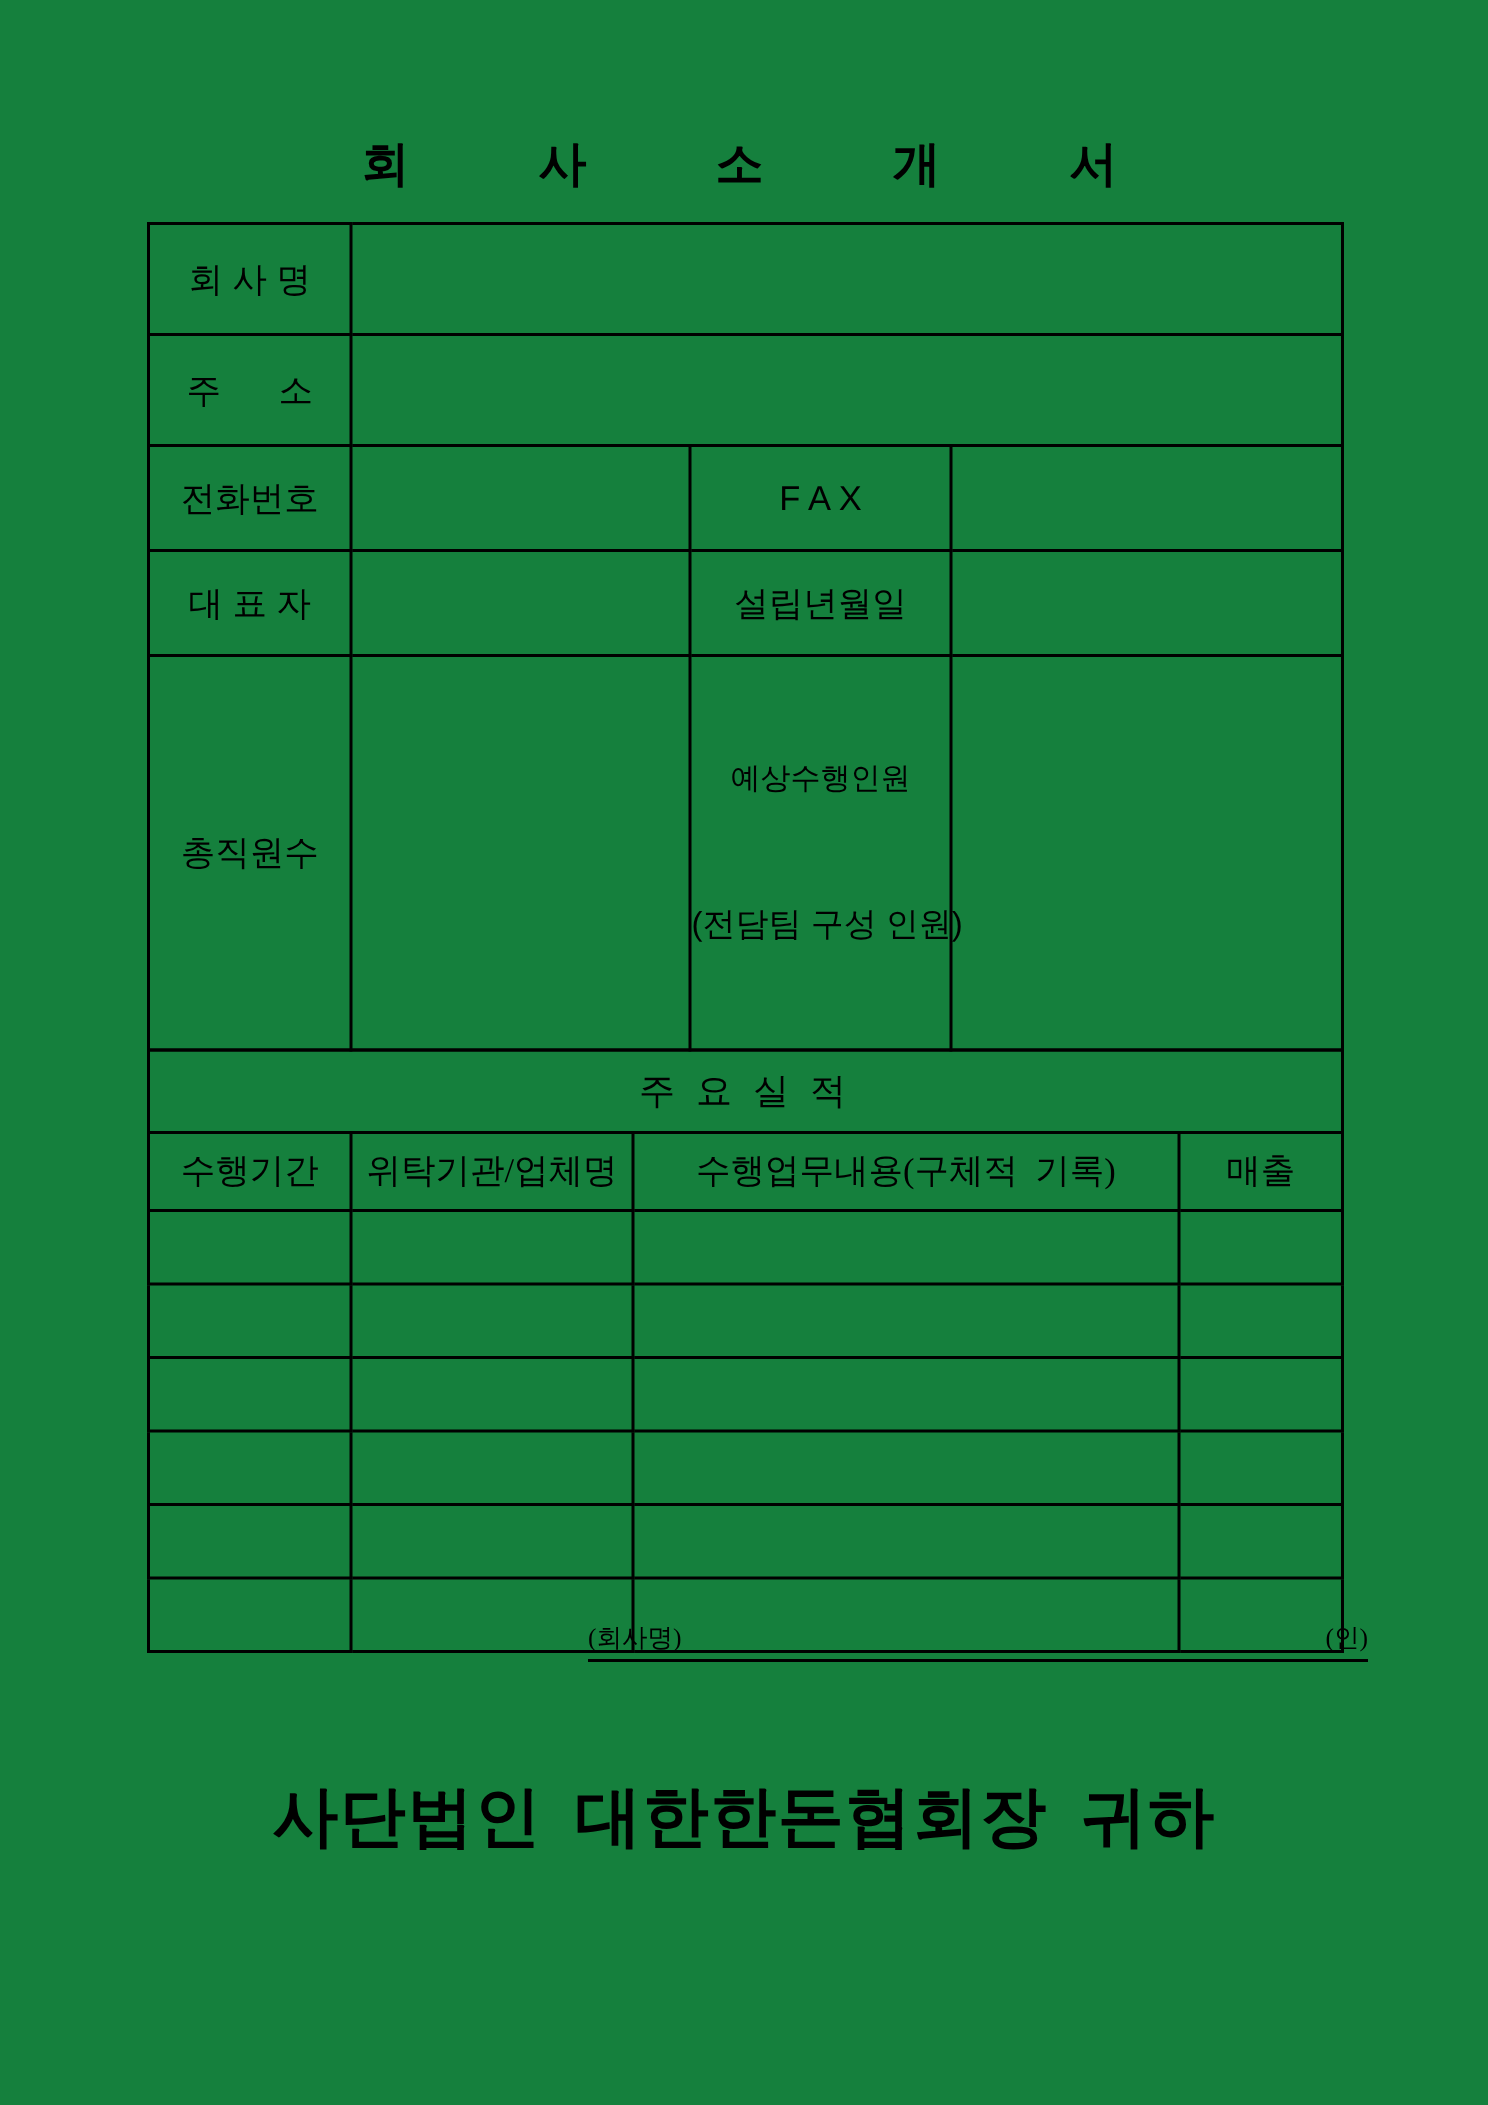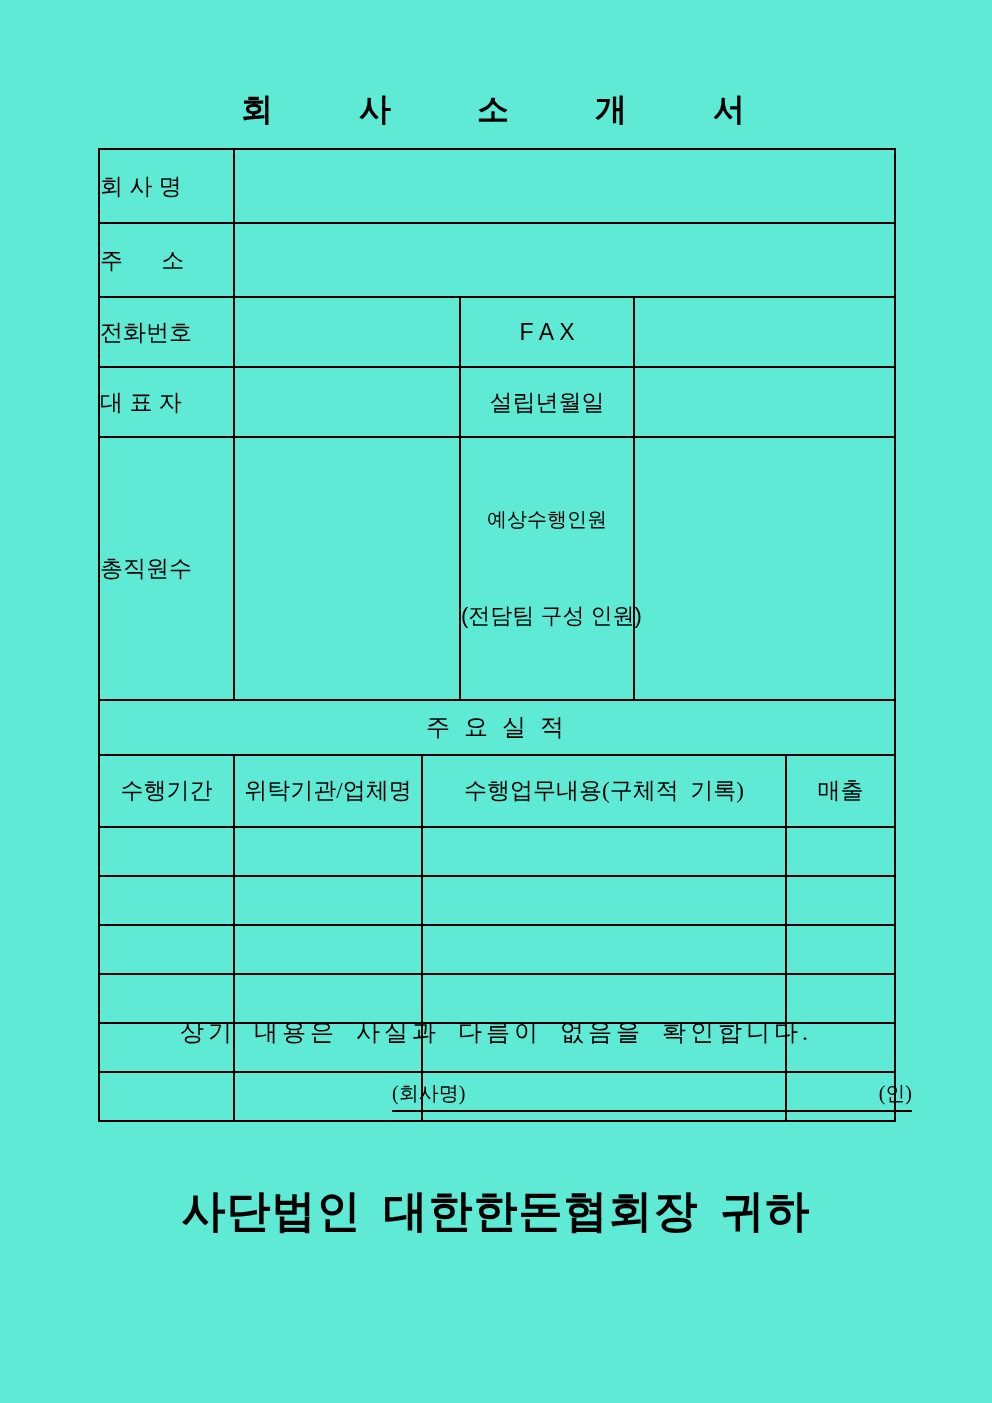--- a/index.html
+++ b/index.html
@@ -1,21 +1,21 @@
 <!DOCTYPE html>
 <html><head>
 <meta charset="utf-8">
 <style>
   * { margin: 0; padding: 0; box-sizing: border-box; }
   html, body { background: #ffffff; }
   .page {
     position: relative;
     width: 992px;
     height: 1403px;
-    background: #5eead4;
+    background: #15803d;
     color: #000000;
     overflow: hidden;
     font-family: "Liberation Serif", serif;
   }
 
   
   .doc-title {
     position: absolute;
     top: 88px;
     left: 0;
@@ -45,41 +45,41 @@
   td, th {
     border: 2px solid #000000;
     vertical-align: middle;
     font-weight: normal;
     font-size: 23px;
     color: #000000;
   }
   .t2 { margin-top: -2px; font-family: Liberation Serif, serif; }
 
   .label-cell {
-    text-align: left;
+    text-align: center;
     white-space: pre;
   }
   .center-cell { text-align: center; white-space: pre; }
   .row-r1 { height: 74px; }
   .row-r2 { height: 74px; }
   .row-r3 { height: 70px; }
   .row-r4 { height: 70px; }
   .row-r5 { height: 78px; }
   .two-line { line-height: 1.45; }
   .two-line .l1 { display: block; font-size: 20px; white-space: pre; }
   .two-line .l2 { display: block; font-size: 22px; white-space: pre; }
 
   .section-row { height: 55px; }
   .section-title-cell {
     text-align: center;
     font-size: 24px;
     letter-spacing: 4px;
     white-space: pre;
   }
-  .perf-header-row { height: 72px; }
+  .perf-header-row { height: 52px; }
   .perf-header-row th { text-align: center; white-space: pre; }
   .entry-row { height: 49px; }
 
   
   .date-line {
     position: absolute;
     left: 370px;
     top: 946px;
     font-family: "Liberation Serif", serif;
     font-size: 23px;
@@ -101,21 +101,21 @@
     position: absolute;
     left: 392px;
     top: 1080px;
     width: 520px;
     display: flex;
     justify-content: space-between;
     align-items: flex-end;
     border-bottom: 2px solid #000000;
     padding-bottom: 3px;
     font-family: "Liberation Serif", serif;
-    font-size: 20px;
+    font-size: 17px;
   }
   .recipient-line {
     position: absolute;
     top: 1182px;
     left: 0;
     width: 100%;
     text-align: center;
     font-family: "Liberation Serif", serif;
     font-weight: bold;
     font-size: 44px;
@@ -223,21 +223,20 @@
             <td></td>
             <td></td>
             <td></td>
             <td></td>
           </tr>
         </tbody>
     </table>
   </div>
 
 
-  <div class="confirm-line">상기 내용은 사실과 다름이 없음을 확인합니다.</div>
 
   <div class="sign-line">
     <span>(회사명)</span>
     <span>(인)</span>
   </div>
 
   <div class="recipient-line">사단법인 대한한돈협회장 귀하</div>
 
 </div>
 

